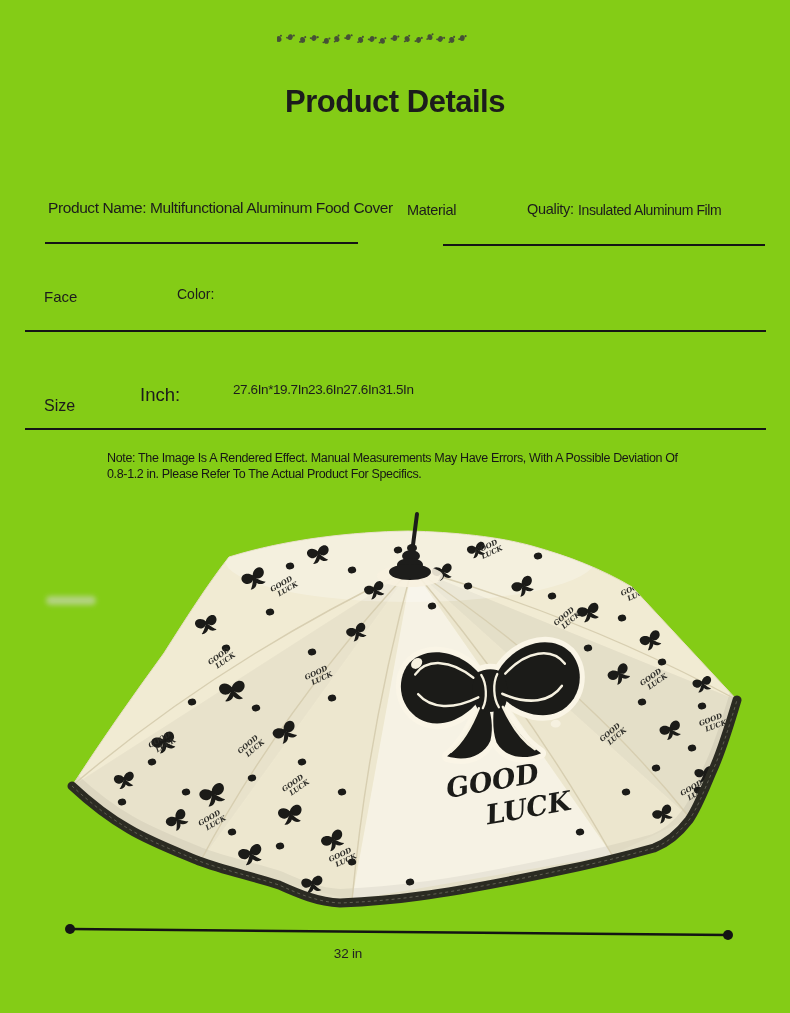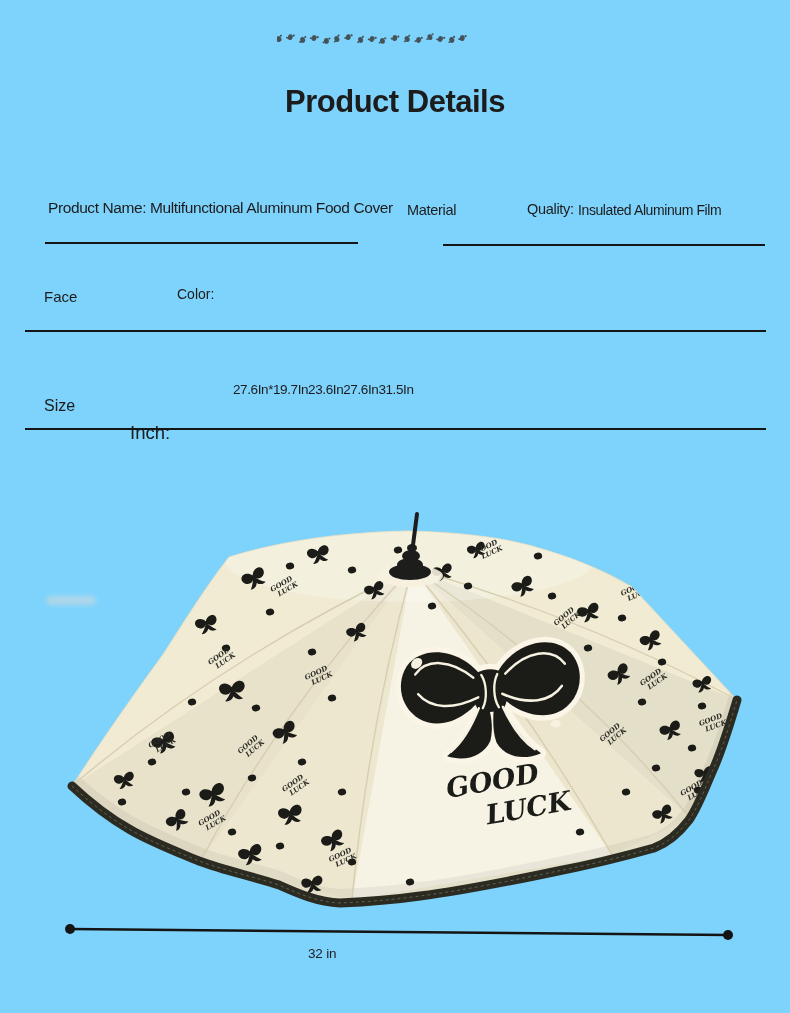--- a/index.html
+++ b/index.html
@@ -4,63 +4,63 @@
 <style>
   :root{
     --fabric:#f1ebd3;
     --trim:#2b2b22;
     --ink:#1b1b18;
     --text:#1a1a1a;
   }
   html,body{margin:0;padding:0;background:#ffffff;}
   #page{
     position:relative;width:790px;height:1013px;margin:0 auto;
-    background:#7dd3fc;overflow:hidden;
+    background:#84cc16;overflow:hidden;
     font-family:"Liberation Sans",sans-serif;color:var(--text);
   }
   .abs{position:absolute;}
   
   #ornament{left:277px;top:30px;width:190px;height:18px;}
   
   #title{
     left:0;top:84px;width:790px;text-align:center;
     font-size:31px;font-weight:700;letter-spacing:-0.5px;color:#1c1c1c;
   }
   
   .spec{white-space:nowrap;color:#1c1c1c;}
   #product-name{left:48px;top:199px;font-size:15.5px;letter-spacing:-0.4px;}
   #material-label{left:407px;top:202px;font-size:14.5px;letter-spacing:-0.3px;}
   #quality-label{left:527px;top:201px;font-size:14.5px;letter-spacing:-0.3px;}
   #quality-value{left:578px;top:202px;font-size:14px;letter-spacing:-0.4px;}
   #face-label{left:44px;top:288px;font-size:15px;}
   #color-label{left:137px;top:286px;font-size:14px;margin-left:40px;}
   #color-value{left:196px;top:281px;font-size:24px;letter-spacing:-0.5px;}
   #size-label{left:44px;top:387px;font-size:16px;margin-top:10px;}
-  #inch-label{left:130px;top:384px;font-size:18.5px;margin-top:38px;}
+  #inch-label{left:140px;top:384px;font-size:18.5px;}
   #inch-value{left:233px;top:382px;font-size:13.5px;letter-spacing:-0.4px;}
   .underline{background:#151515;height:1.6px;}
   #ul-1a{left:45px;top:242px;width:313px;}
   #ul-1b{left:443px;top:244px;width:322px;}
   #ul-2{left:25px;top:330px;width:741px;height:2px;}
   #ul-3{left:25px;top:428px;width:741px;}
   #note{
     left:107px;top:450px;width:576px;
     font-size:12.5px;line-height:1.3;letter-spacing:-0.35px;
     word-break:break-all;color:#161616;
   }
   
   #cover-svg{left:0;top:490px;width:790px;height:430px;}
   #artifact{
     left:46px;top:596px;width:50px;height:9px;background:#d9d9d9;
     border-radius:5px;filter:blur(2.5px);opacity:.55;
   }
   
   #measure-svg{left:0;top:905px;width:790px;height:45px;}
   #measure-label{
-    left:308px;top:946px;width:80px;
+    left:308px;top:946px;width:80px;text-align:center;
     font-size:13.5px;color:#222;letter-spacing:-0.2px;
   }
   .logo-text{
     font-family:"DejaVu Serif",serif;font-weight:bold;font-style:italic;
   }
 </style>
 </head>
 <body>
 
 <div id="page">
@@ -166,20 +166,21 @@
 
   <div id="face-label" class="abs spec">Face</div>
   <div id="color-label" class="abs spec">Color:</div>
   <div id="ul-2" class="abs underline"></div>
 
   <div id="size-label" class="abs spec">Size</div>
   <div id="inch-label" class="abs spec">Inch:</div>
   <div id="inch-value" class="abs spec">27.6In*19.7In23.6In27.6In31.5In</div>
   <div id="ul-3" class="abs underline"></div>
 
+  <div id="note" class="abs">Note: The Image Is A Rendered Effect. Manual Measurements May Have Errors, With A Possible Deviation Of 0.8-1.2 in. Please Refer To The Actual Product For Specifics.</div>
 
   <div id="artifact" class="abs"></div>
 
   <svg id="cover-svg" class="abs" viewBox="0 0 790 430">
     <defs>
       <clipPath id="domeClip">
         <path d="M408,41 C455,42 500,47 532,56 C568,66 602,79 632,97 L737,210 C729,237 721,263 712,282 C704,301 697,319 689,330 C679,343 667,353 654,358 C622,367 589,375 558,381 C520,389 460,401 420,406 C392,410 364,412 340,413 C318,412 299,404 279,395 C251,386 223,380 199,371 C175,361 149,351 129,339 C108,327 87,310 72,296 C101,251 132,207 164,163 C185,130 207,95 229,67 C287,49 352,42 408,41 Z"></path>
       </clipPath>
       <g id="sbow">
         <path d="M0,-1 C-4,-9 -15,-11 -18,-4 C-20,2 -15,8 -9,8 C-4,8 -1,4 0,1 C1,4 4,8 9,8 C15,8 20,2 18,-4 C15,-11 4,-9 0,-1 Z"></path>

